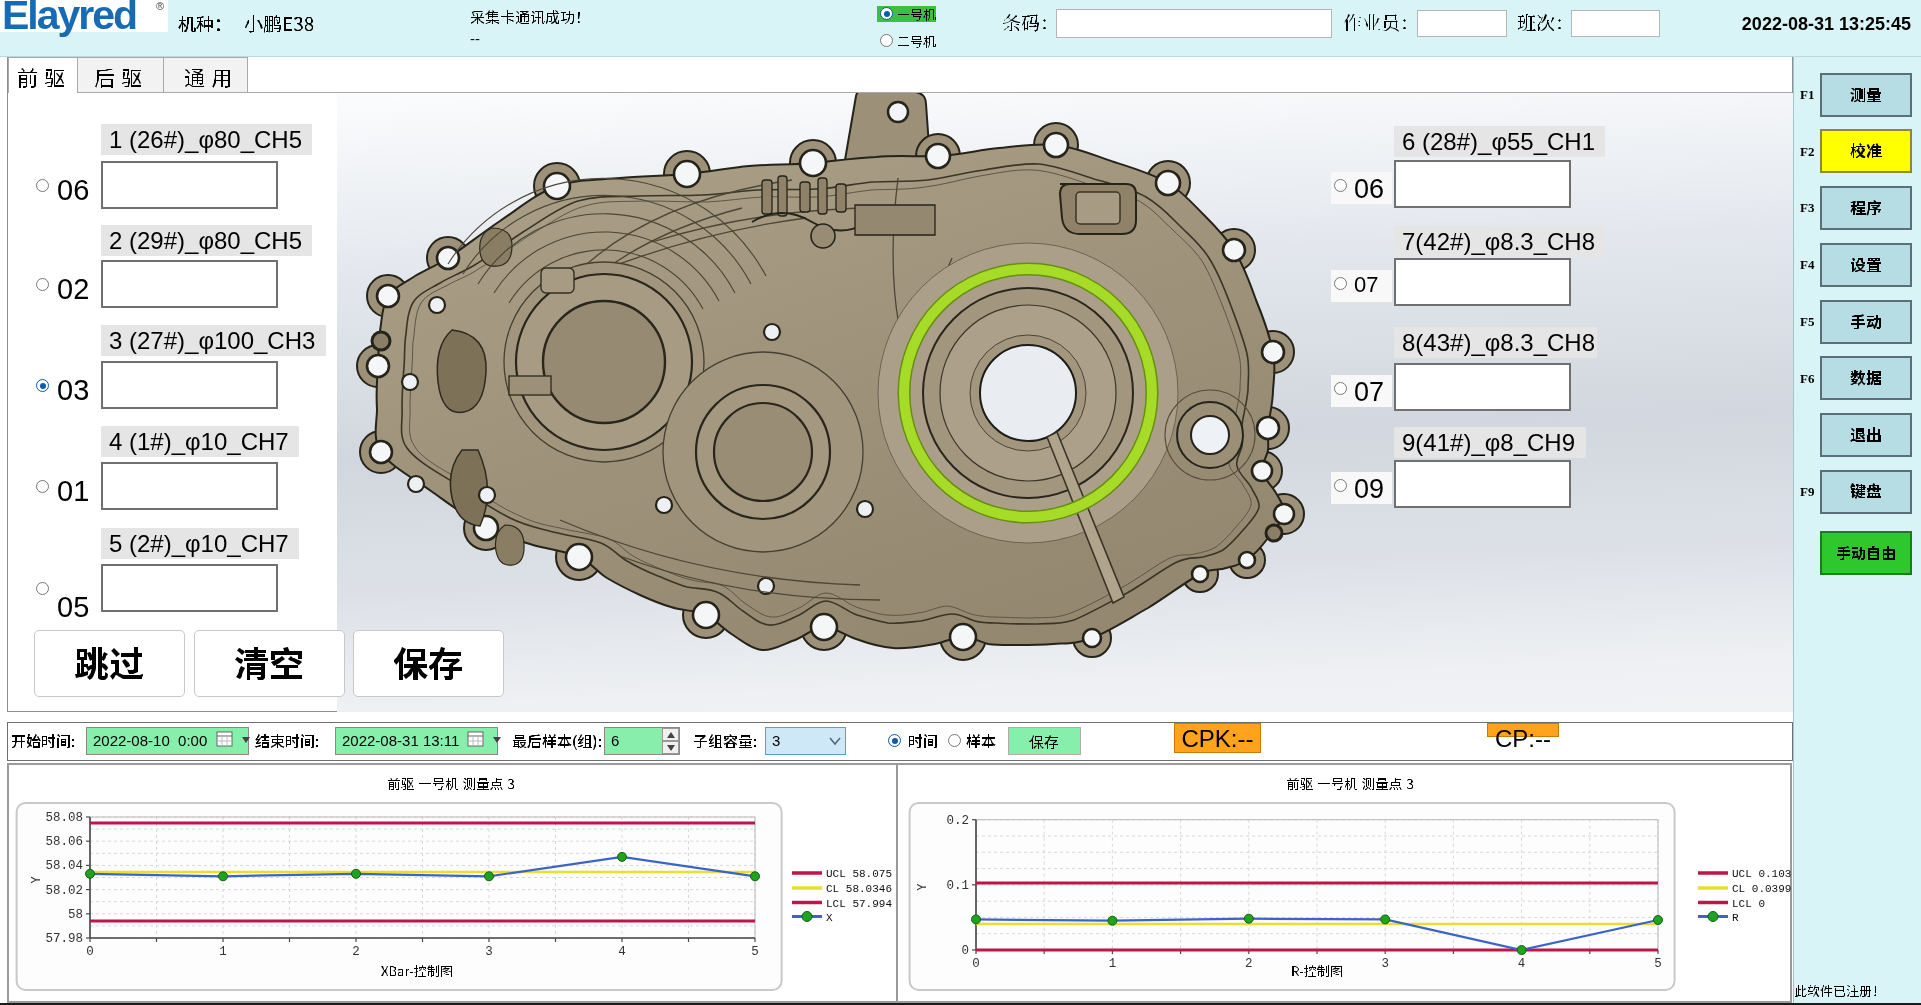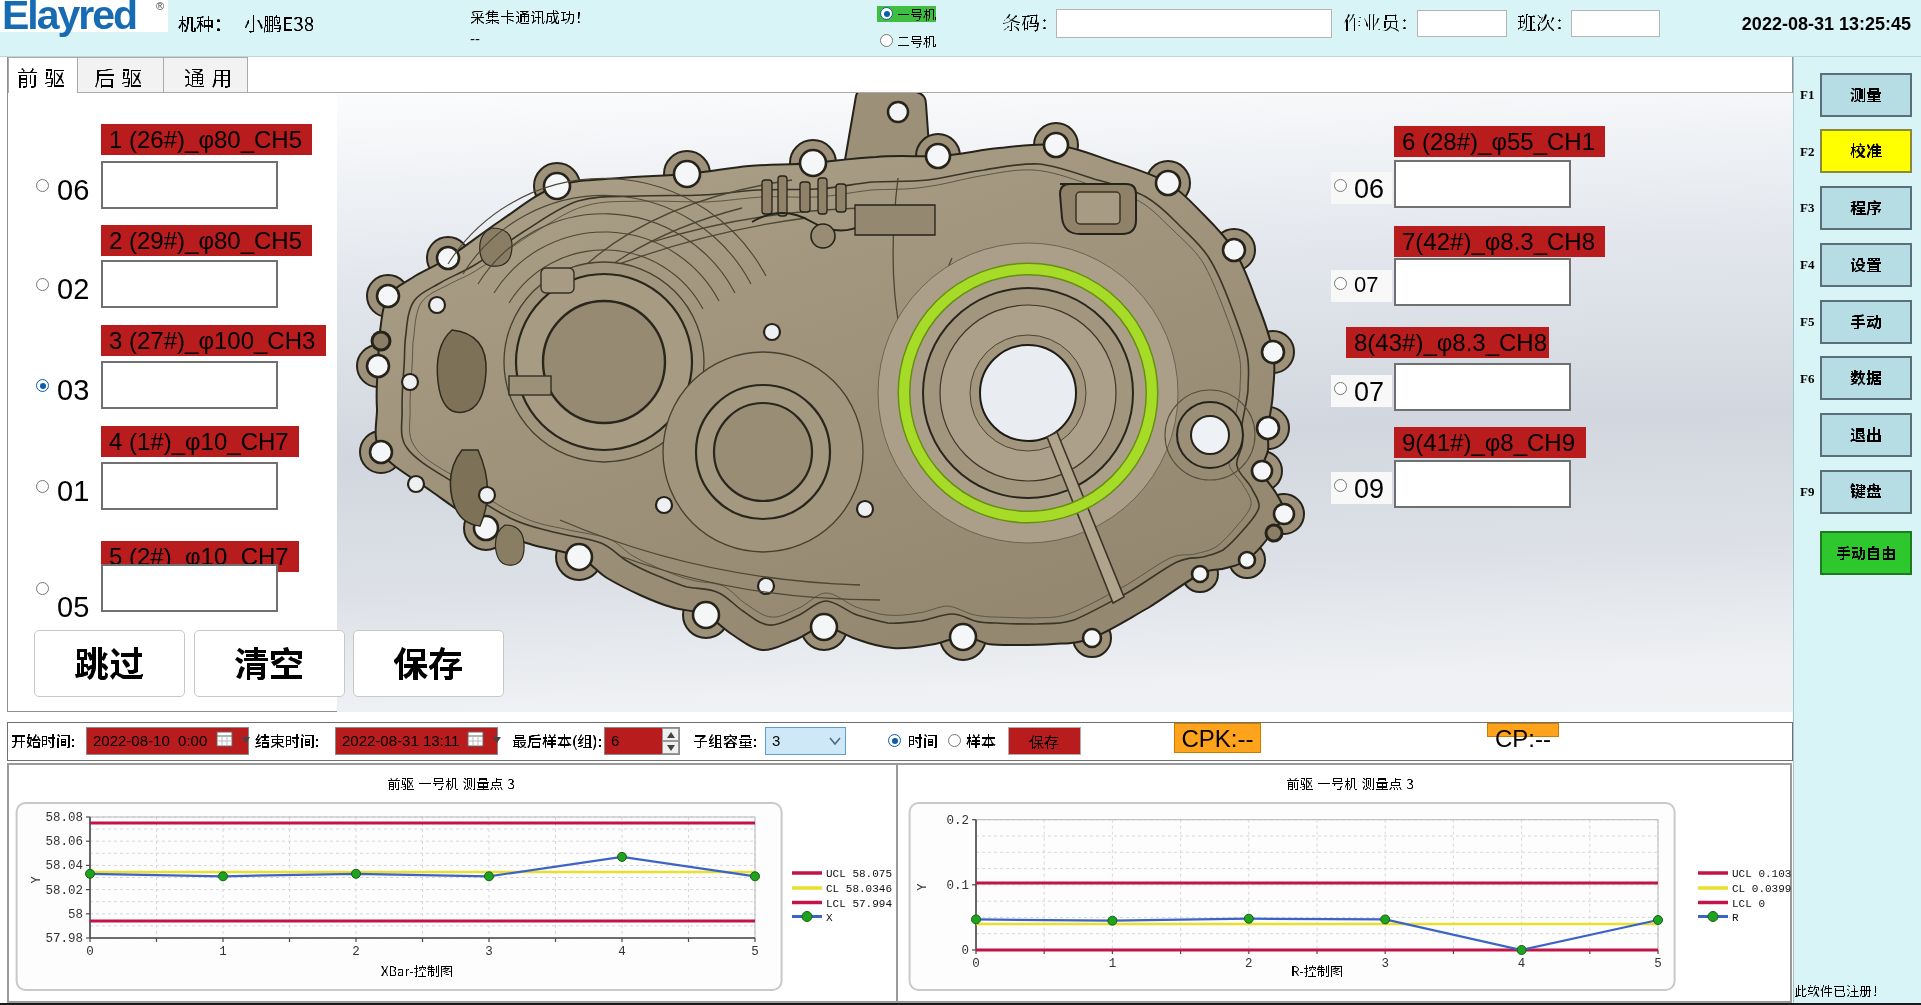--- a/index.html
+++ b/index.html
@@ -17,27 +17,27 @@
 .dt{right:10px;top:14px;font-size:18px;font-weight:bold;color:#000;white-space:nowrap}
 .sidebar{left:1793px;top:57px;width:128px;height:948px;background:#d9f4f6;border-left:1px solid #9fc6cc}
 .fkey{font-size:13px;font-weight:bold;color:#000;font-family:"Liberation Serif",serif}
 .fbtn{left:27px;width:92px;height:44px;background:#b6dde4;border:2px solid #5b6f7a}
 .fbtn.yellow{background:#ffff00;border-color:#8a8a3a}
 .fbtn.green{background:#2ec82e;border-color:#1e7a1e}
 .mainpanel{left:7px;top:57px;width:1786px;height:655px;background:#fff;border:1px solid #8f8f8f;border-top:none}
 .tab{top:57px;height:36px;border:1px solid #aaa;border-left:none;background:#f2f2f2}
 .tab.first{border-left:1px solid #aaa;background:#fff;border-bottom:none}
 .viewport{left:337px;top:93px;width:1456px;height:619px;background:linear-gradient(178deg,#fbfcfd 0%,#e3e7ed 28%,#d2d7df 55%,#dde1e7 75%,#eef0f3 92%,#f1f2f4 100%)}
-.redlab{background:#b91c1c;color:#000;font-size:24px;line-height:31px;height:31px;padding-left:8px;letter-spacing:0px;white-space:nowrap}
+.redlab{background:#e5e5e5;color:#000;font-size:24px;line-height:31px;height:31px;padding-left:8px;letter-spacing:0px;white-space:nowrap}
 .minput{width:177px;height:48px;background:#fff;border:2px solid #707070}
 .chip{background:#f8f8f8}
 .num{font-size:29px;color:#000}
 .bigbtn{width:151px;height:67px;background:#fff;border:1px solid #c8c8c8;border-radius:5px}
 .ctrlbar{left:7px;top:722px;width:1786px;height:39px;background:#fff;border:1px solid #6f6f6f}
-.cinp{height:28px;background:#b91c1c;border:1px solid #8a8a8a;font-size:15px;color:#000;line-height:26px;padding-left:6px}
+.cinp{height:28px;background:#86efac;border:1px solid #8a8a8a;font-size:15px;color:#000;line-height:26px;padding-left:6px}
 .orange{background:#ffa31c;border:1px solid #c87d00;font-size:24px;color:#000;line-height:29px;text-align:center}
 .spin{width:17px;height:13px;background:#f0f0f0;border:1px solid #999}
 .tri{width:0;height:0;border-left:4px solid transparent;border-right:4px solid transparent;margin:3px auto 0}
 .tup{border-bottom:6px solid #444}.tdn{border-top:6px solid #444}
 .bottomline{left:0;top:1003px;width:1921px;height:2px;background:#1a1a1a}
 </style></head>
 <body>
 
 <div class="abs topbar"></div>
 <div class="abs logobox"></div>
@@ -207,35 +207,35 @@
 <div class="abs redlab" style="left:101px;top:325px;width:225px;z-index:10">3 (27#)_φ100_CH3</div>
 <div class="abs minput" style="left:101px;top:361px;z-index:10"></div>
 <div class="abs radioblue" style="left:36px;top:379px;z-index:10">
     <i></i>
   </div>
 <div class="abs num" style="left:57px;top:374px;z-index:10">03</div>
 <div class="abs redlab" style="left:101px;top:426px;width:198px;z-index:10">4 (1#)_φ10_CH7</div>
 <div class="abs minput" style="left:101px;top:462px;z-index:10"></div>
 <div class="abs radio" style="left:36px;top:480px;z-index:10"></div>
 <div class="abs num" style="left:57px;top:475px;z-index:10">01</div>
-<div class="abs redlab" style="left:101px;top:541px;width:198px;z-index:10">5 (2#)_φ10_CH7</div>
+<div class="abs redlab" style="left:101px;top:528px;width:198px;z-index:10">5 (2#)_φ10_CH7</div>
 <div class="abs minput" style="left:101px;top:564px;z-index:10"></div>
 <div class="abs radio" style="left:36px;top:582px;z-index:10"></div>
 <div class="abs num" style="left:57px;top:591px;z-index:10">05</div>
 <div class="abs redlab" style="left:1394px;top:126px;width:211px;z-index:10">6 (28#)_φ55_CH1</div>
 <div class="abs minput" style="left:1394px;top:160px;z-index:10"></div>
 <div class="abs chip" style="left:1331px;top:172px;width:61px;height:32px;z-index:10"></div>
 <div class="abs radio" style="left:1334px;top:179px;z-index:11"></div>
 <div class="abs num" style="left:1354px;top:174px;font-size:27px;z-index:11">06</div>
 <div class="abs redlab" style="left:1394px;top:226px;width:211px;z-index:10">7(42#)_φ8.3_CH8</div>
 <div class="abs minput" style="left:1394px;top:258px;z-index:10"></div>
 <div class="abs chip" style="left:1331px;top:270px;width:61px;height:32px;z-index:10"></div>
 <div class="abs radio" style="left:1334px;top:277px;z-index:11"></div>
 <div class="abs num" style="left:1354px;top:272px;font-size:22px;z-index:11">07</div>
-<div class="abs redlab" style="left:1346px;top:327px;width:203px;z-index:10">8(43#)_φ8.3_CH8</div>
+<div class="abs redlab" style="left:1394px;top:327px;width:203px;z-index:10">8(43#)_φ8.3_CH8</div>
 <div class="abs minput" style="left:1394px;top:363px;z-index:10"></div>
 <div class="abs chip" style="left:1331px;top:375px;width:61px;height:32px;z-index:10"></div>
 <div class="abs radio" style="left:1334px;top:382px;z-index:11"></div>
 <div class="abs num" style="left:1354px;top:377px;font-size:27px;z-index:11">07</div>
 <div class="abs redlab" style="left:1394px;top:427px;width:192px;z-index:10">9(41#)_φ8_CH9</div>
 <div class="abs minput" style="left:1394px;top:460px;z-index:10"></div>
 <div class="abs chip" style="left:1331px;top:472px;width:61px;height:32px;z-index:10"></div>
 <div class="abs radio" style="left:1334px;top:479px;z-index:11"></div>
 <div class="abs num" style="left:1354px;top:474px;font-size:27px;z-index:11">09</div>
 <div class="abs bigbtn" style="left:34px;top:630px;z-index:10"></div>

